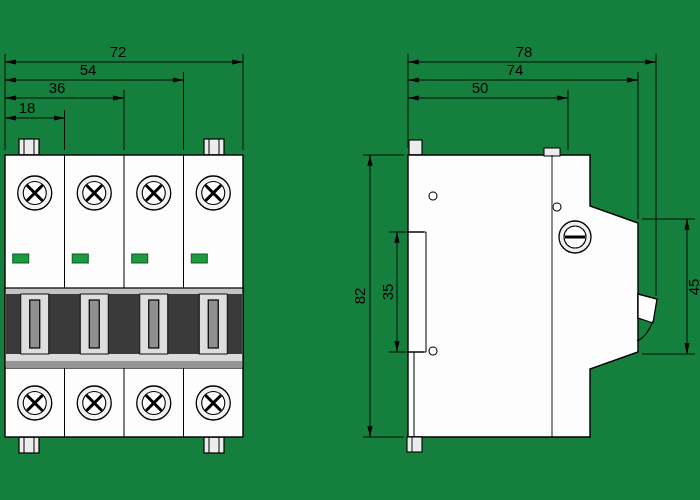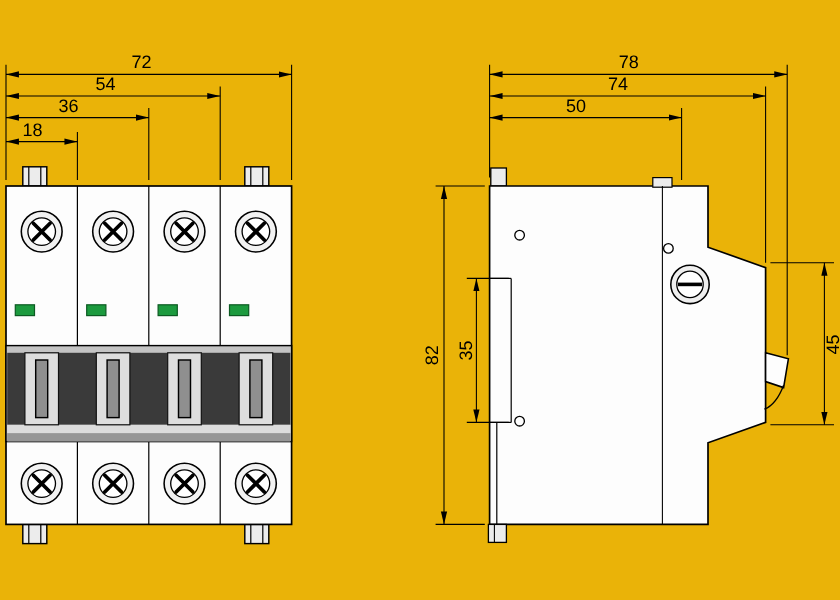--- a/index.html
+++ b/index.html
@@ -1,16 +1,16 @@
 <!DOCTYPE html>
 <html><head>
 <meta charset="utf-8">
 <style>
   html,body{margin:0;padding:0;background:#ffffff;}
-  .canvas{position:relative;width:700px;height:500px;background:#eab308;overflow:hidden;}
+  .canvas{position:relative;width:700px;height:500px;background:#15803d;overflow:hidden;}
   svg{display:block;}
   .dim-text{font-family:"Liberation Sans","DejaVu Sans",sans-serif;font-size:15px;font-weight:400;fill:#000;}
 </style>
 </head>
 <body>
 
 <div class="canvas">
 <svg width="700" height="500" viewBox="0 0 700 500">
   <defs>
     <marker id="arr" viewBox="0 0 10 10" refX="10" refY="5" markerWidth="12" markerHeight="12" orient="auto-start-reverse">

